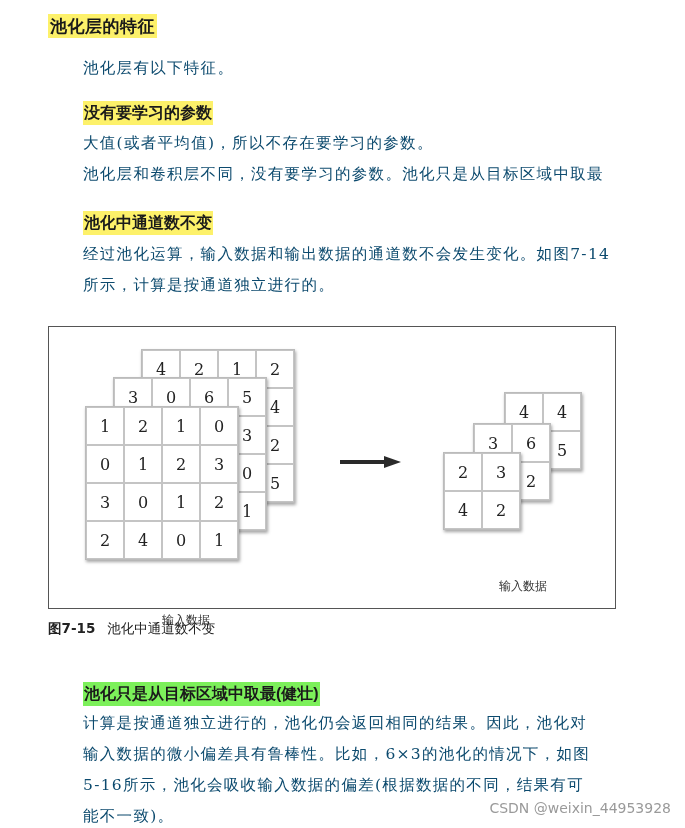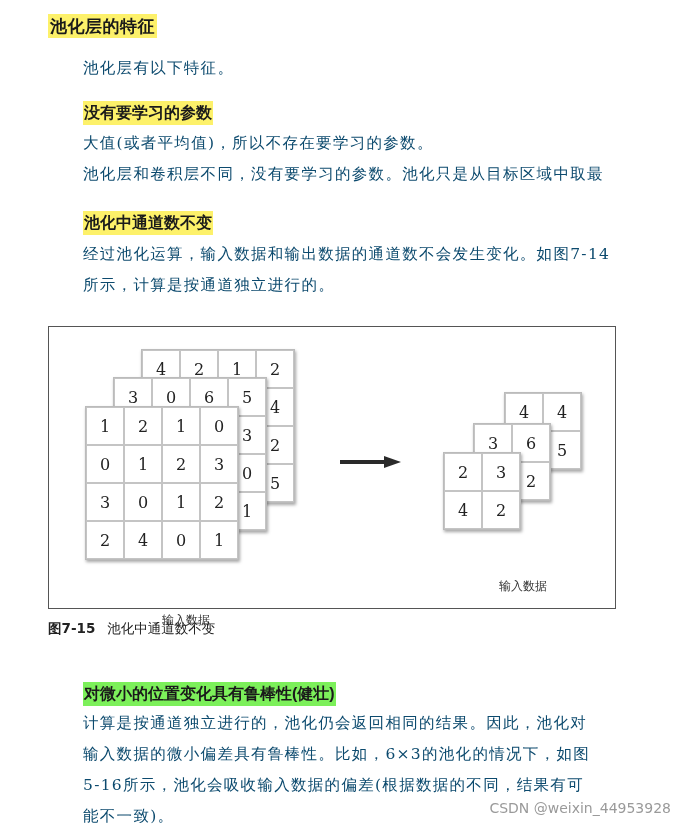--- a/index.html
+++ b/index.html
@@ -123,21 +123,21 @@
     <div class="cell">2</div>
   </div>
 
 <div class="abs fig-label" style="left:162px; top:612px;">输入数据</div>
 <div class="abs fig-label" style="left:499px; top:578px;">输入数据</div>
 
 <div class="abs caption">
   <span>图7-15</span><span class="cap-text">池化中通道数不变</span>
 </div>
 
-<div class="abs sub green" style="left:83px; top:682px;">对微小的位置变化具有鲁棒性(健壮)</div>
+<div class="abs sub green" style="left:83px; top:682px;">池化只是从目标区域中取最(健壮)</div>
 <div class="abs para" style="top:708px;">
   <div>计算是按通道独立进行的，池化仍会返回相同的结果。因此，池化对</div>
   <div>输入数据的微小偏差具有鲁棒性。比如，6×3的池化的情况下，如图</div>
   <div>5-16所示，池化会吸收输入数据的偏差(根据数据的不同，结果有可</div>
   <div>能不一致)。</div>
 </div>
 
 <div class="abs watermark">CSDN @weixin_44953928</div>
 
 </body></html>

